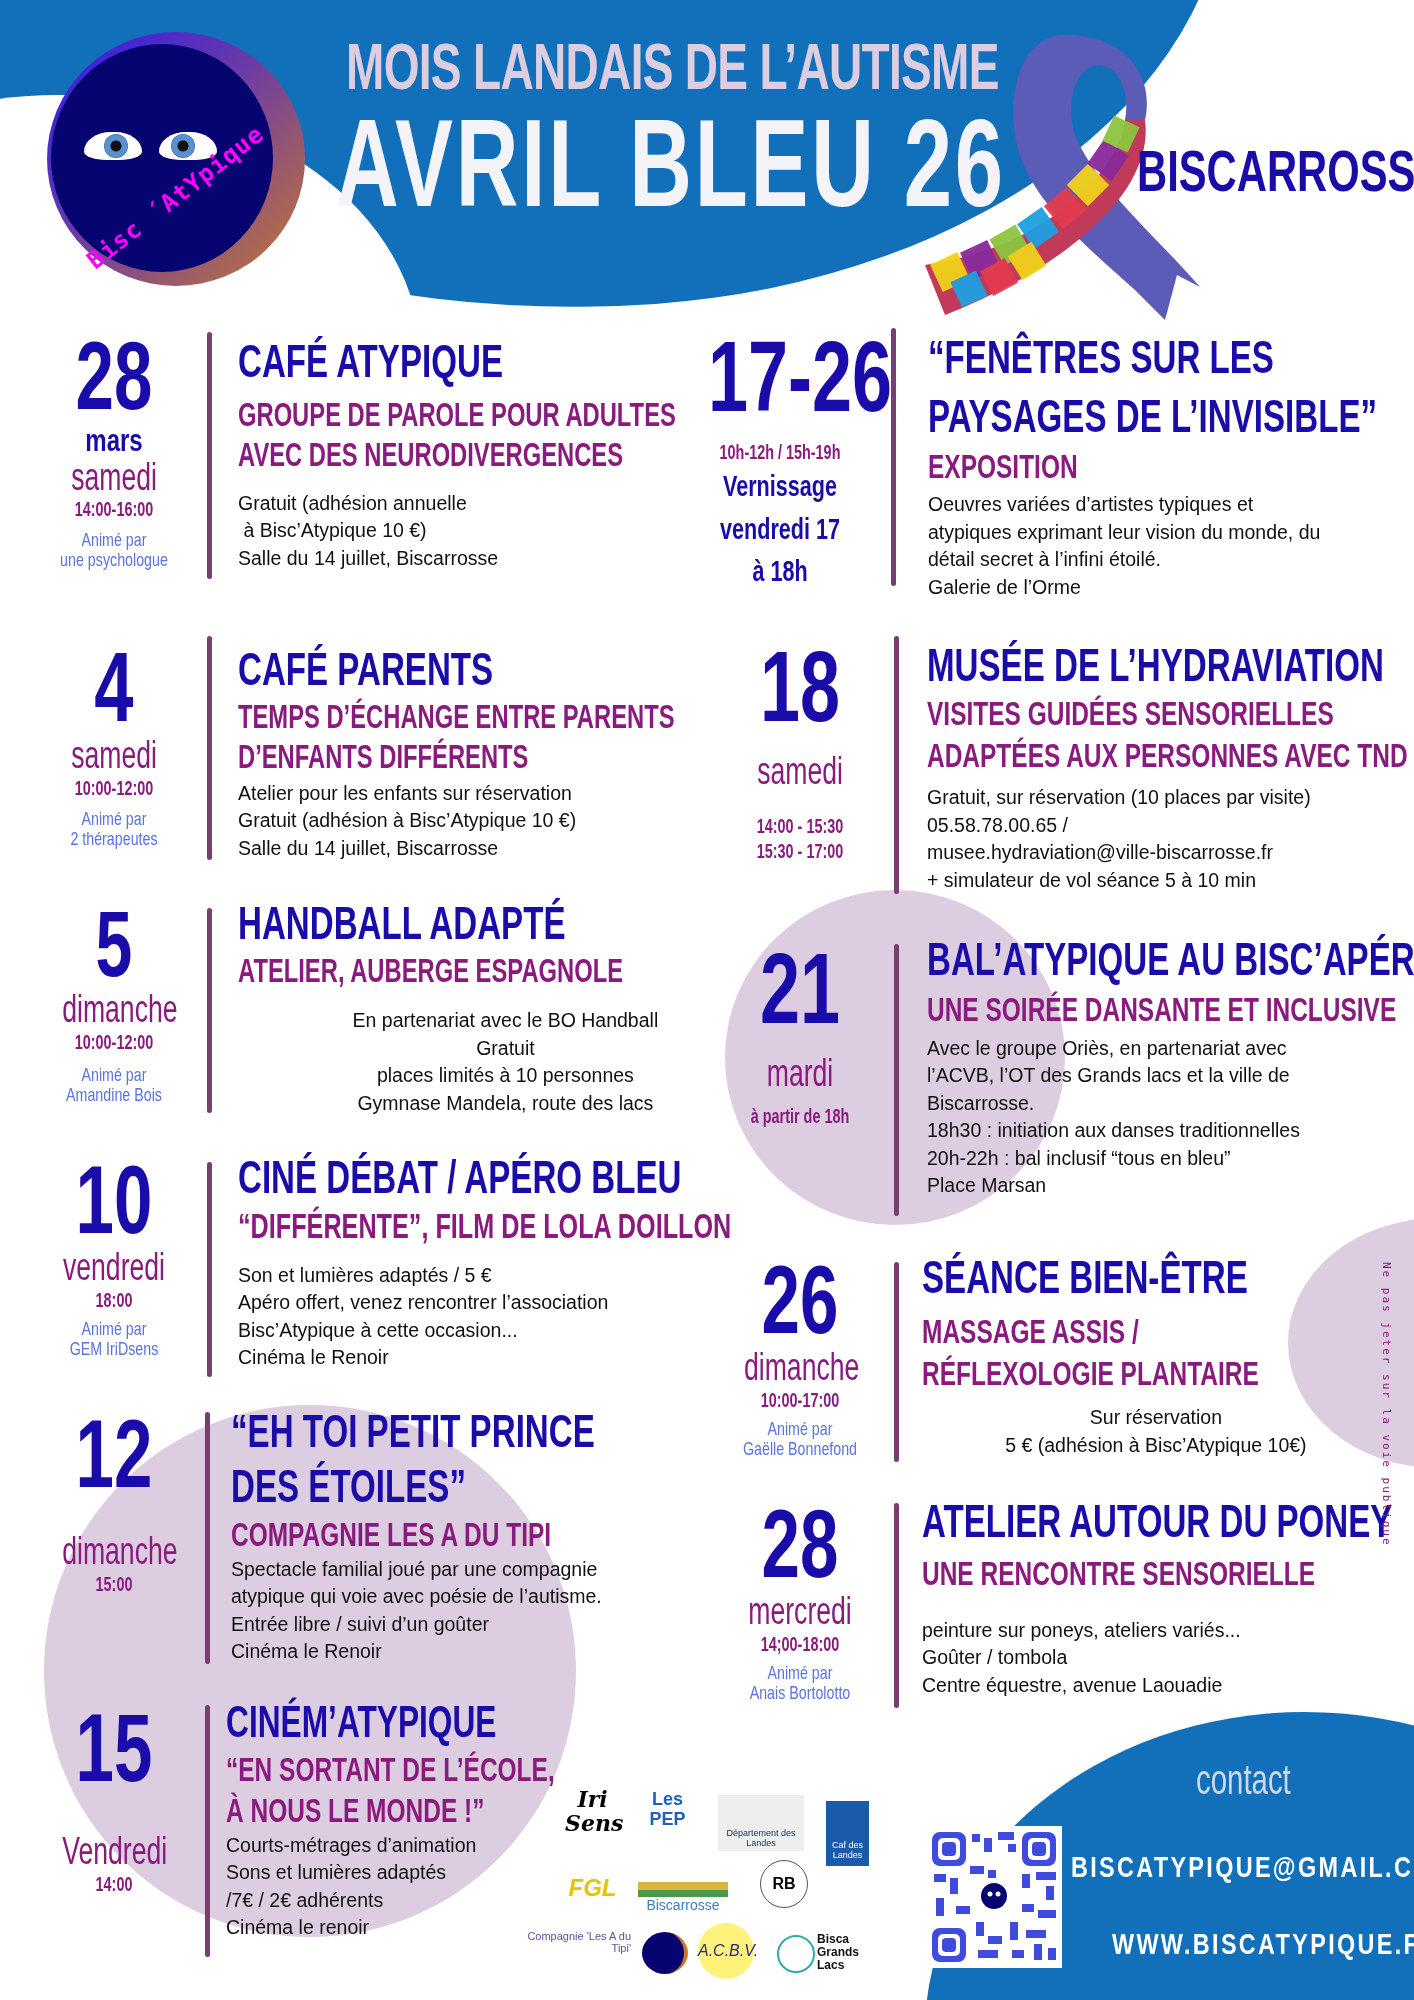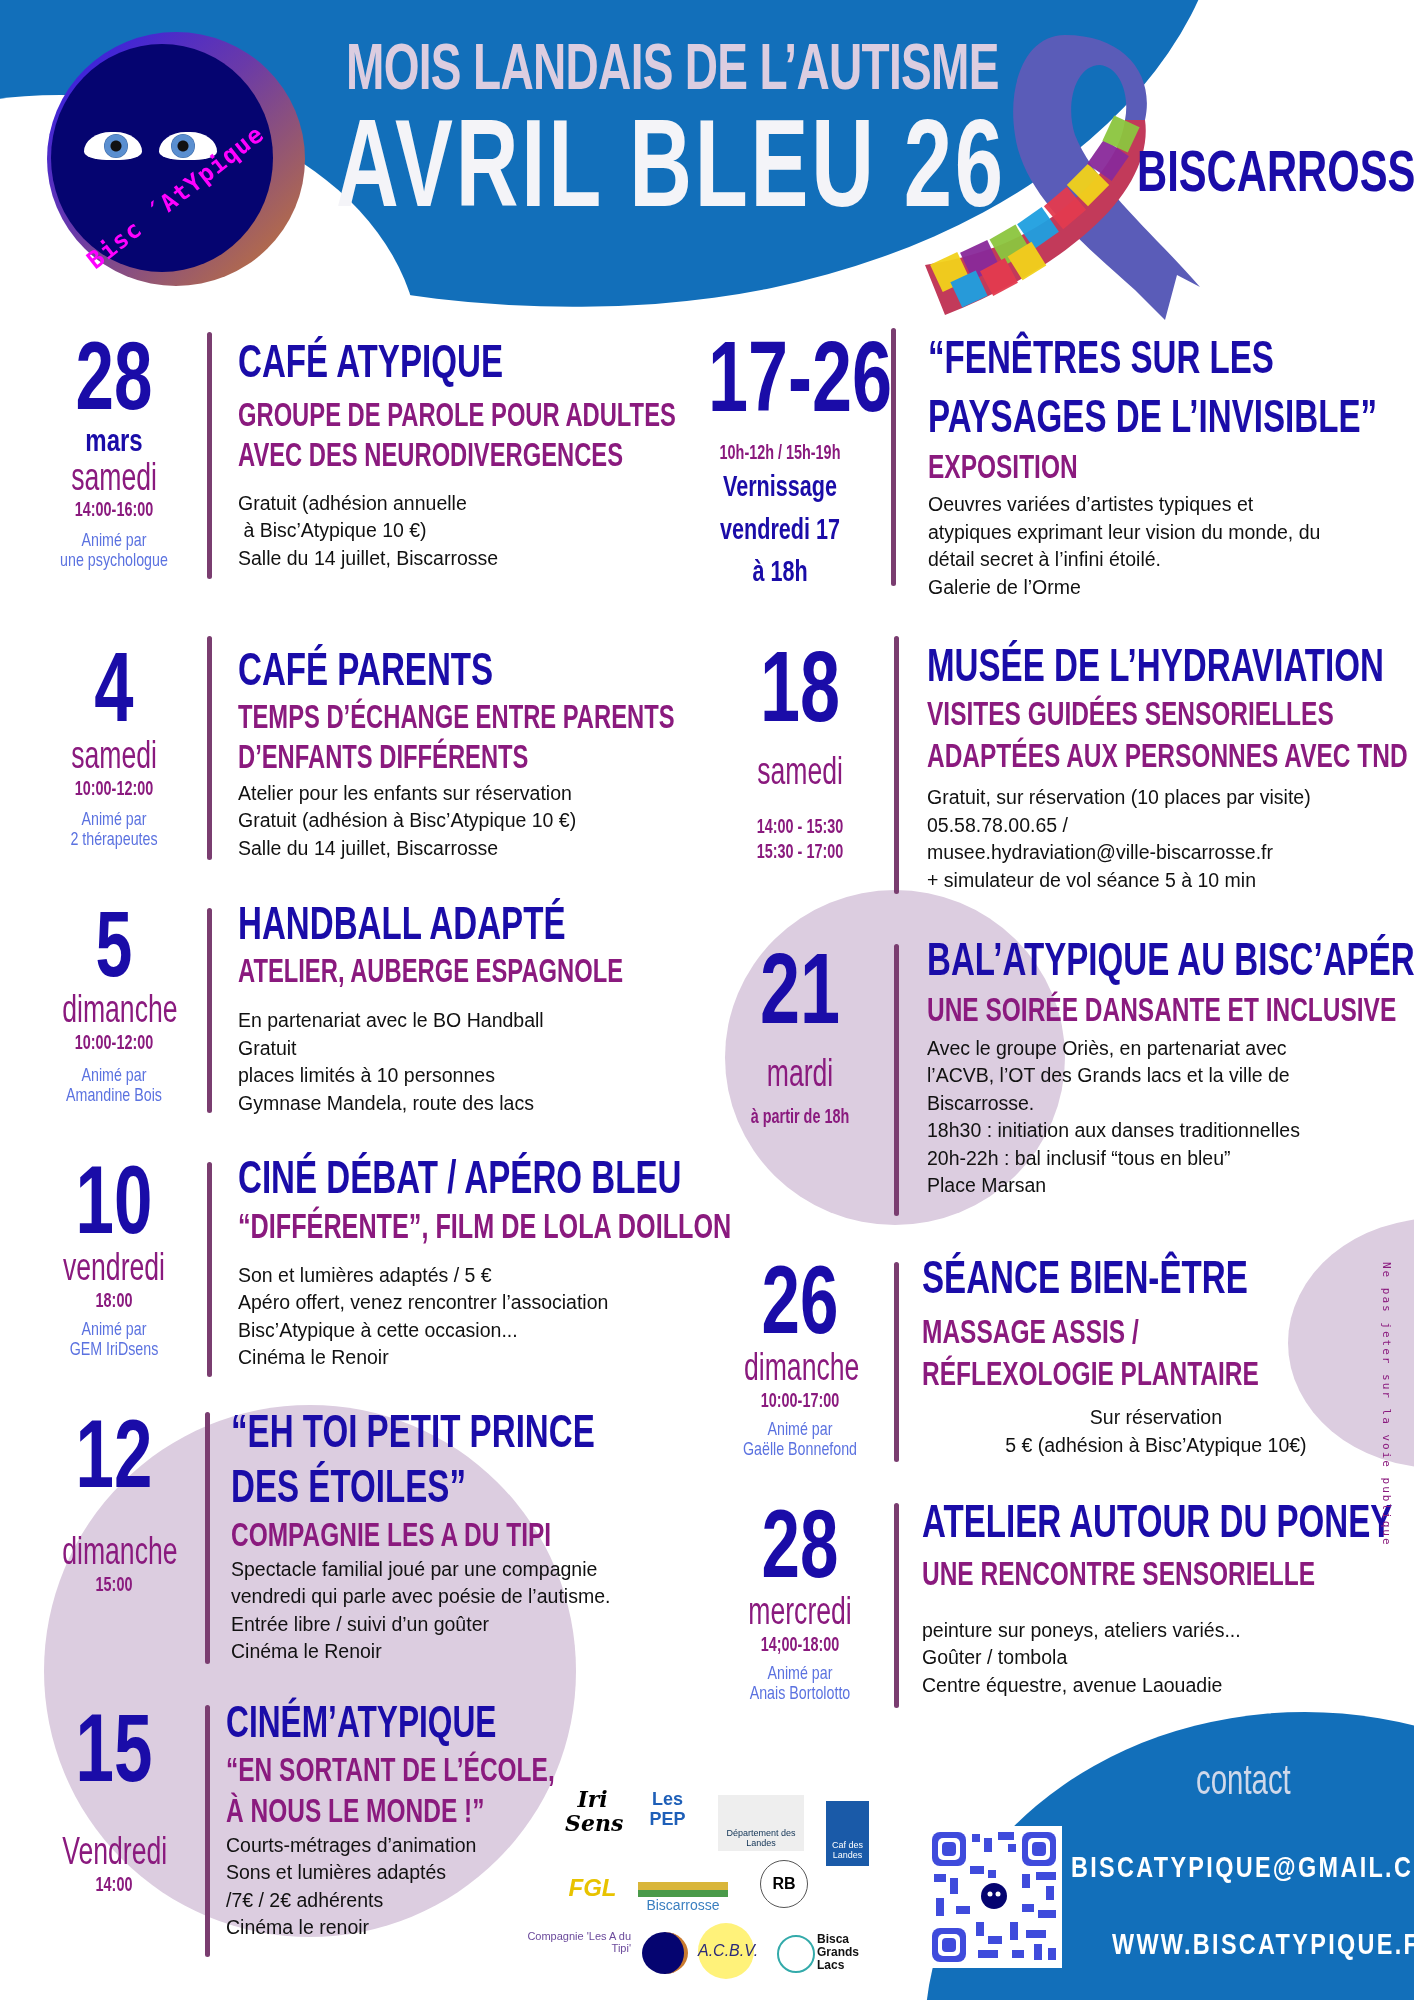--- a/index.html
+++ b/index.html
@@ -209,21 +209,21 @@
     <span class="day-num cond" style="font-size:92px;">5</span>
     <span class="weekday cond">dimanche</span>
     <span class="time cond">10:00-12:00</span>
     <span class="anim cond" style="margin-top:10px;">Animé par</span>
     <span class="anim cond">Amandine Bois</span>
   </div>
   <div class="vbar" style="left:207px;top:908px;height:205px;"></div>
   <div class="info-col" style="left:238px;top:896px;">
     <span class="ev-title cond">HANDBALL ADAPTÉ</span>
     <span class="ev-sub cond" style="font-size:33px;">ATELIER, AUBERGE ESPAGNOLE</span>
-    <div class="ev-body" style="margin-top:16px;">
+    <div class="ev-body" style="margin-top:16px;text-align:center;">
       <div>En partenariat avec le BO Handball</div>
       <div>Gratuit</div>
       <div>places limités à 10 personnes</div>
       <div>Gymnase Mandela, route des lacs</div>
     </div>
   </div>
 </div>
 
 <div class="event">
   <div class="date-col" style="left:40px;top:1152px;width:148px;">
@@ -252,21 +252,21 @@
     <span class="weekday cond" style="margin-top:30px;">dimanche</span>
     <span class="time cond">15:00</span>
   </div>
   <div class="vbar" style="left:205px;top:1412px;height:252px;"></div>
   <div class="info-col" style="left:231px;top:1404px;">
     <span class="ev-title cond">“EH TOI PETIT PRINCE</span>
     <span class="ev-title cond">DES ÉTOILES”</span>
     <span class="ev-sub cond">COMPAGNIE LES A DU TIPI</span>
     <div class="ev-body">
       <div>Spectacle familial joué par une compagnie</div>
-      <div>vendredi qui parle avec poésie de l’autisme.</div>
+      <div>atypique qui voie avec poésie de l’autisme.</div>
       <div>Entrée libre / suivi d’un goûter</div>
       <div>Cinéma le Renoir</div>
     </div>
   </div>
 </div>
 
 <div class="event">
   <div class="date-col" style="left:40px;top:1700px;width:148px;">
     <span class="day-num cond" style="font-size:96px;">15</span>
     <span class="weekday cond" style="margin-top:36px;">Vendredi</span>

